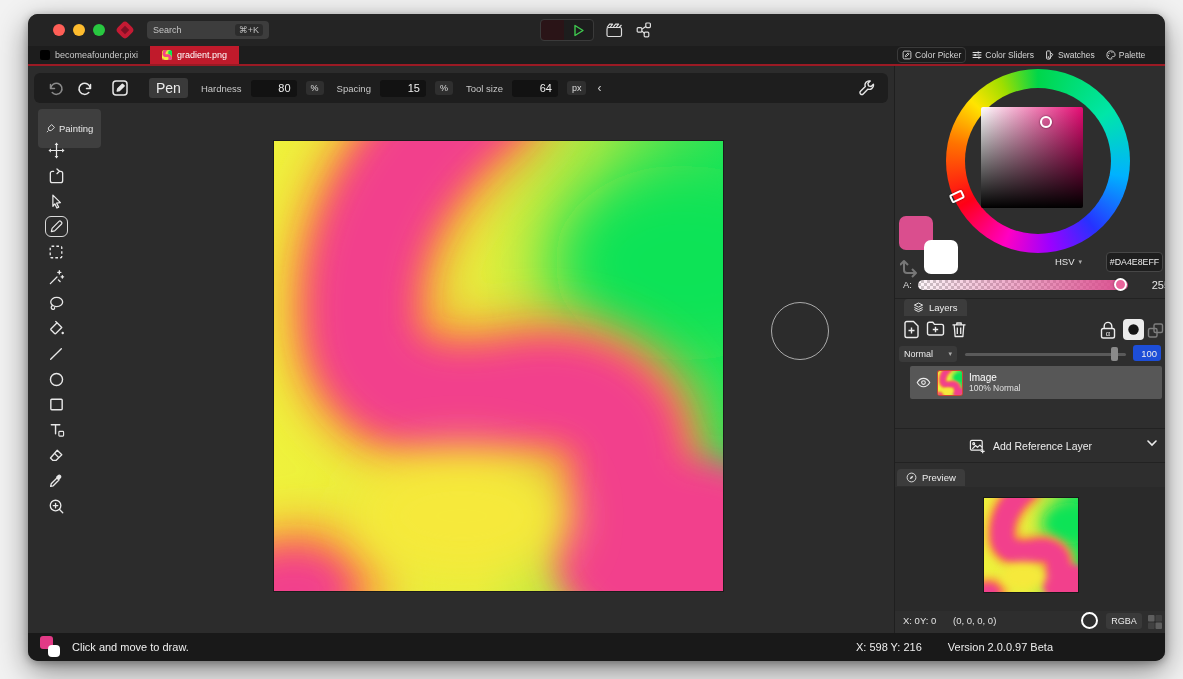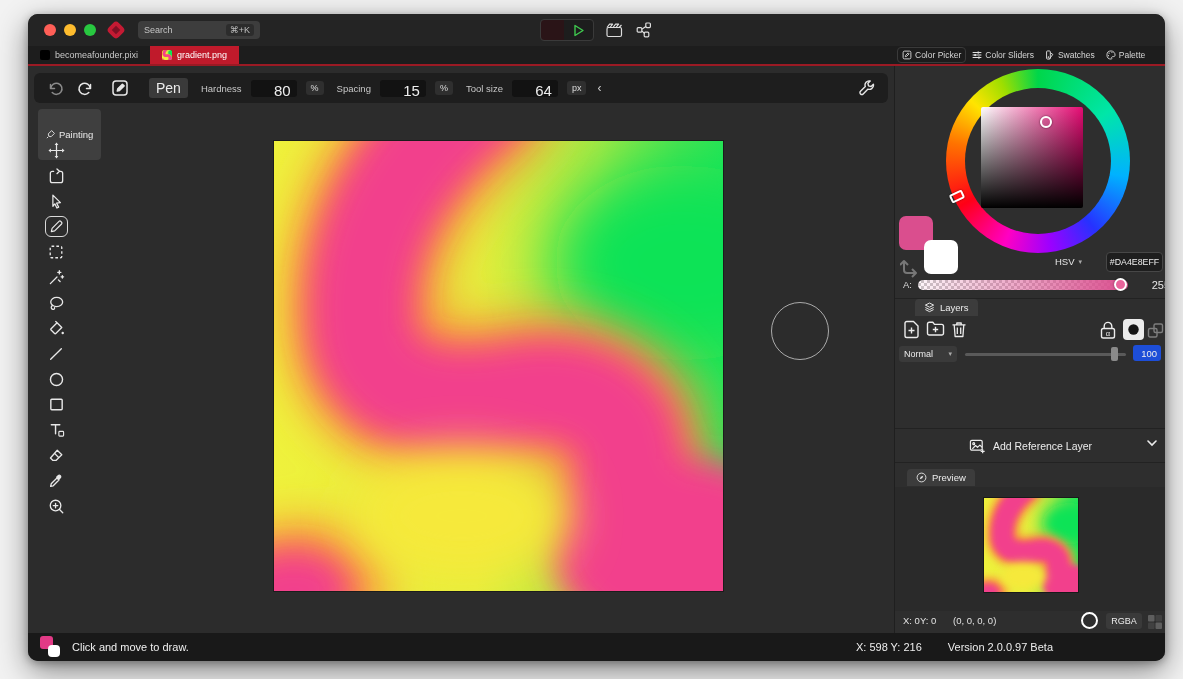--- a/index.html
+++ b/index.html
@@ -8,21 +8,21 @@
   body { position:relative; }
   svg { display:block; }
 
   .window { position:absolute; left:28px; top:14px; width:1137px; height:647px;
             background:#2e2e2e; border-radius:10px; overflow:hidden;
             box-shadow:0 10px 30px rgba(0,0,0,.45), 0 2px 8px rgba(0,0,0,.3);
             display:flex; flex-direction:column; }
 
   
   .titlebar { height:32px; background:#242424; display:flex; align-items:center;
-              padding:0 16px; flex:0 0 auto; position:relative; }
+              padding:0 25px; flex:0 0 auto; position:relative; }
   .lights { display:flex; gap:8px; align-items:center; }
   .light { width:12px; height:12px; border-radius:50%; }
   .light.red{background:#ff5f57}.light.yellow{background:#febc2e}.light.green{background:#28c840}
   .applogo { width:16px; height:16px; margin-left:12px; position:relative; }
   .applogo .diamond { position:absolute; inset:1px; background:#c41a33; border-radius:4px;
                       transform:rotate(45deg); }
   .applogo .inner { position:absolute; left:5px; top:5px; width:6px; height:6px;
                     background:#7e1024; transform:rotate(45deg); }
   .searchbox { margin-left:14px; width:122px; height:18px; background:#3d3d3d; border-radius:4px;
                display:flex; align-items:center; justify-content:space-between; padding:0 6px;
@@ -51,27 +51,27 @@
   .main { flex:1; position:relative; background:#2c2c2c; }
   .rightpanel { width:271px; position:relative; background:#2e2e2e; border-left:1px solid #1f1f1f; }
 
   
   .toolstrip { position:absolute; left:6px; top:7px; width:854px; height:30px; background:#1e1e1e;
                border-radius:6px; display:flex; align-items:center; padding:0 12px; gap:9px; }
   .tbtn { display:flex; align-items:center; justify-content:center; width:20px; height:20px; }
   .chip { background:#3a3a3a; border-radius:3px; padding:2px 7px; font-size:14px; color:#ececec; }
   .tlabel { font-size:9.5px; color:#c8c8c8; margin-left:4px; }
   .tval { width:46px; height:17px; background:#121212; border-radius:3px; color:#ededed;
-          font-size:15px; text-align:right; padding:2px 6px 0 0; }
+          font-size:11px; text-align:right; padding:2px 6px 0 0; }
   .tunit { background:#2f2f2f; border-radius:3px; padding:2px 5px; font-size:9px; color:#dcdcdc; }
   .collapse { color:#cfcfcf; font-size:12px; margin-left:2px; }
   .wrench { margin-left:auto; }
 
   .paintchip { position:absolute; left:10px; top:43px; background:#3f3f3f; border-radius:4px;
-               padding:20px 8px; font-size:9.5px; color:#eaeaea; display:flex; align-items:center; gap:4px; }
+               padding:14px 8px; font-size:9.5px; color:#eaeaea; display:flex; align-items:center; gap:4px; }
 
   .toolcol { position:absolute; left:10px; top:72px; width:36px; display:flex; flex-direction:column;
              align-items:center; }
   .tool { height:25.4px; display:flex; align-items:center; justify-content:center; width:30px; }
   .tool.selected { height:25.4px; }
   .tool.selected .selbox { border:1.5px solid #d9d9d9; border-radius:6px; padding:2px 3px;
                            display:flex; align-items:center; justify-content:center; }
 
   .canvas { position:absolute; left:246px; top:75px; width:449px; height:450px;
             box-shadow:0 0 0 1px rgba(0,0,0,.35); }
@@ -107,21 +107,21 @@
                              linear-gradient(45deg,#c9c9c9 25%,transparent 25%,transparent 75%,#c9c9c9 75%),
                              linear-gradient(45deg,#c9c9c9 25%,transparent 25%,transparent 75%,#c9c9c9 75%);
             background-size:auto,6px 6px,6px 6px; background-position:0 0,0 0,3px 3px; }
   .ahandle { left:219px; top:212px; width:13px; height:13px; border-radius:50%; background:#e8639b;
              border:2px solid #fff; box-shadow:0 0 2px rgba(0,0,0,.5); }
   .aval { left:250px; top:213px; width:25px; font-size:11px; color:#e6e6e6; text-align:right; }
 
   .rp-div { left:0; width:271px; height:1px; background:#222; }
   .sectab { background:#3c3c3c; border-radius:4px 4px 0 0; padding:3px 9px; font-size:9.5px;
             color:#ececec; display:flex; align-items:center; gap:5px; }
-  .layers-tab { left:20px; top:233px; }
+  .layers-tab { left:9px; top:233px; }
   .licon { display:flex; align-items:center; justify-content:center; }
   .l-file { left:8px; top:254px; } .l-folder { left:31px; top:254px; } .l-trash { left:56px; top:255px; }
   .l-lock { left:204px; top:255px; } .l-mask { left:228px; top:253px; } .l-link { left:252px; top:256px; }
   .blendsel { left:4px; top:280px; width:58px; height:16px; background:#3a3a3a; border-radius:3px;
               font-size:9px; color:#ececec; display:flex; align-items:center;
               justify-content:space-between; padding:0 5px; }
   .optrack { left:70px; top:287px; width:161px; height:3px; background:#5a5a5a; border-radius:2px; }
   .ophandle { left:216px; top:281px; width:7px; height:14px; background:#8a8a8a; border-radius:2px; }
   .opval { left:238px; top:279px; width:28px; height:16px; background:#1d4ed8; border-radius:3px;
            color:#ececec; font-size:9.5px; display:flex; align-items:center; justify-content:flex-end;
@@ -130,21 +130,21 @@
               display:flex; align-items:center; padding:0 6px; gap:7px; }
   .layerthumb { width:24px; height:24px; border-radius:2px; overflow:hidden;
                 box-shadow:0 0 0 1px #c43; }
   .layername { font-size:10px; color:#fff; line-height:11px; }
   .layerinfo { font-size:8.5px; color:#e0e0e0; }
 
   .refrow { left:0; top:364px; width:271px; height:32px; display:flex; align-items:center;
             justify-content:center; gap:7px; font-size:10.5px; color:#ececec;text-align:right; }
   .refchev { position:absolute; right:9px; top:10px; }
 
-  .preview-tab { left:12px; top:403px; }
+  .preview-tab { left:2px; top:403px; }
   .previewarea { left:0; top:421px; width:271px; height:124px; background:#2a2a2a; }
   .previewthumb { left:89px; top:432px; width:94px; height:94px; box-shadow:0 0 0 1px rgba(0,0,0,.4); }
   .coords1 { left:8px; top:549px; font-size:9.5px; color:#e2e2e2; }
   .coords2 { left:58px; top:549px; font-size:9.5px; color:#e2e2e2; }
   .circicon { left:186px; top:546px; width:17px; height:17px; border:2px solid #fff; border-radius:50%; }
   .rgbachip { left:211px; top:547px; width:36px; height:16px; background:#3a3a3a; border-radius:3px;
               font-size:9px; color:#ececec; display:flex; align-items:center; justify-content:center; }
   .tilesicon { left:252px; top:548px; opacity:.45; }
 
   
@@ -558,20 +558,37 @@
       </div>
 
       <div class="rp-abs blendsel">
         <span>Normal</span>
         <span style="font-size:7px;color:#aaa">▾</span>
       </div>
       <div class="rp-abs optrack"></div>
       <div class="rp-abs ophandle"></div>
       <div class="rp-abs opval">100</div>
 
+      <div class="rp-abs layerrow">
+        <svg width="15" height="11" viewBox="0 0 18 13">
+          <g fill="none" stroke="#ececec" stroke-width="1.3">
+            <path d="M1.5 6.5S4.3 1.5 9 1.5s7.5 5 7.5 5-2.8 5-7.5 5-7.5-5-7.5-5z"></path>
+            <circle cx="9" cy="6.5" r="2.2"></circle>
+          </g>
+        </svg>
+        <span class="layerthumb">
+          <svg width="24" height="24" viewBox="0 0 449 450" preserveAspectRatio="none">
+              <use href="#artwork"></use>
+            </svg>
+        </span>
+        <span>
+          <div class="layername">Image</div>
+          <div class="layerinfo">100%  Normal</div>
+        </span>
+      </div>
 
       <div class="rp-abs rp-div" style="top:362px"></div>
       <div class="rp-abs refrow">
         <svg width="17" height="16" viewBox="0 0 18 17">
           <g fill="none" stroke="#ececec" stroke-width="1.3" stroke-linejoin="round">
             <rect x="1.5" y="2.5" width="12.5" height="10.5" rx="1.5"></rect>
             <circle cx="5" cy="6" r="1"></circle>
               <path d="M3.5 11.5L7 8l2 2 2.5-2.5 2.5 2.5"></path>
             <path d="M14.5 12v4.2M12.4 14.1h4.2"></path>
           </g>

